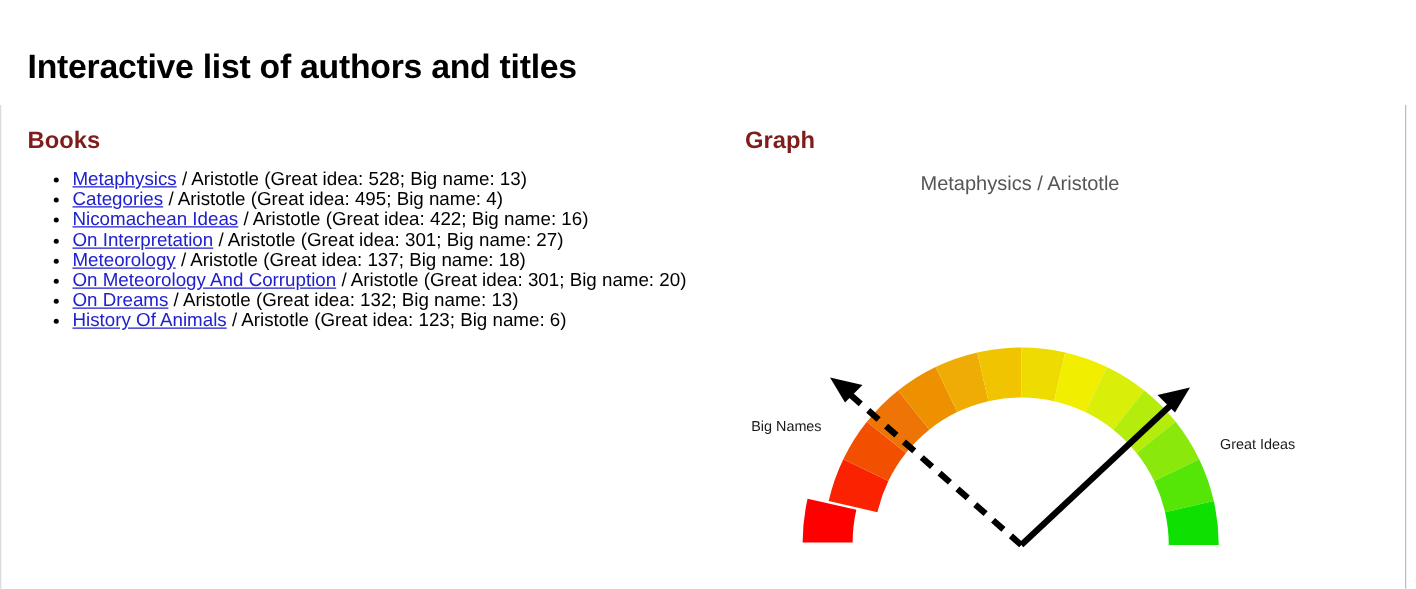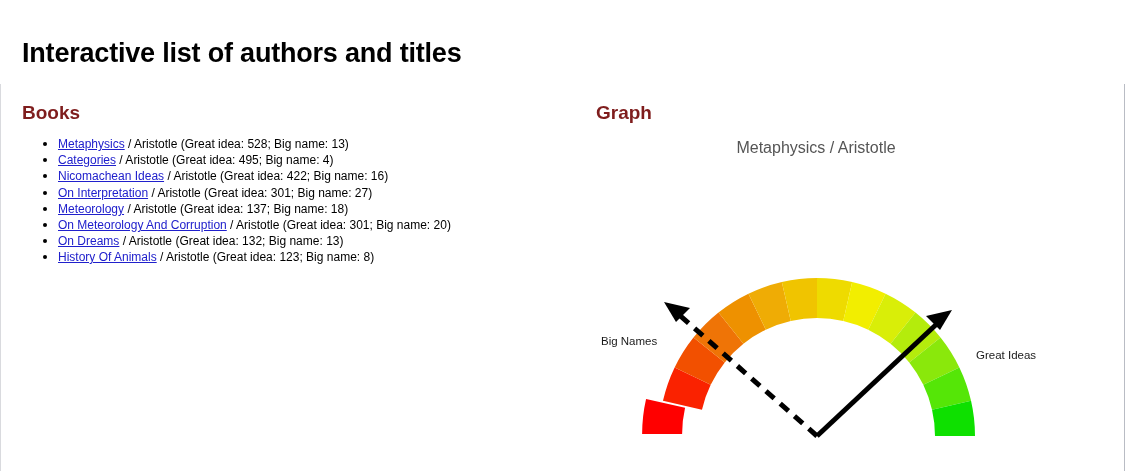--- a/index.html
+++ b/index.html
@@ -78,21 +78,21 @@
     margin-left: 31px;
   }
 
   
   #books-list {
     margin: 12px 0 0 0;
     padding-left: 36px;
     list-style-type: disc;
   }
   #books-list li {
-    font-size: 12px;
+    font-size: 15px;
     line-height: 16.2px;
     color: #000000;
     white-space: nowrap;
   }
   #books-list li::marker {
     font-size: 13px;
   }
   .book-link {
     color: #2020cc;
     text-decoration: underline;
@@ -159,21 +159,21 @@
       <li>
         <a class="book-link">Meteorology</a><span class="book-meta"> / Aristotle (Great idea: 137; Big name: 18)</span>
       </li>
       <li>
         <a class="book-link">On Meteorology And Corruption</a><span class="book-meta"> / Aristotle (Great idea: 301; Big name: 20)</span>
       </li>
       <li>
         <a class="book-link">On Dreams</a><span class="book-meta"> / Aristotle (Great idea: 132; Big name: 13)</span>
       </li>
       <li>
-        <a class="book-link">History Of Animals</a><span class="book-meta"> / Aristotle (Great idea: 123; Big name: 8)</span>
+        <a class="book-link">History Of Animals</a><span class="book-meta"> / Aristotle (Great idea: 123; Big name: 6)</span>
       </li>
     </ul>
   </div>
 
   <div id="graph-column">
     <h2 class="column-heading">Graph</h2>
 
     <div id="graph-figure">
       <div id="graph-caption">Metaphysics / Aristotle</div>
 

